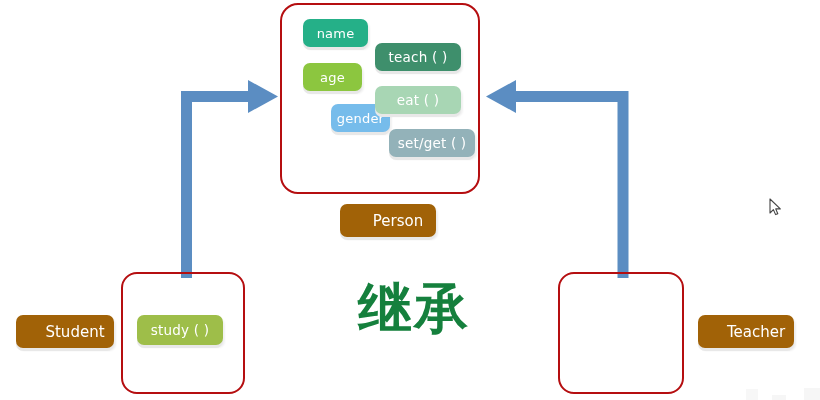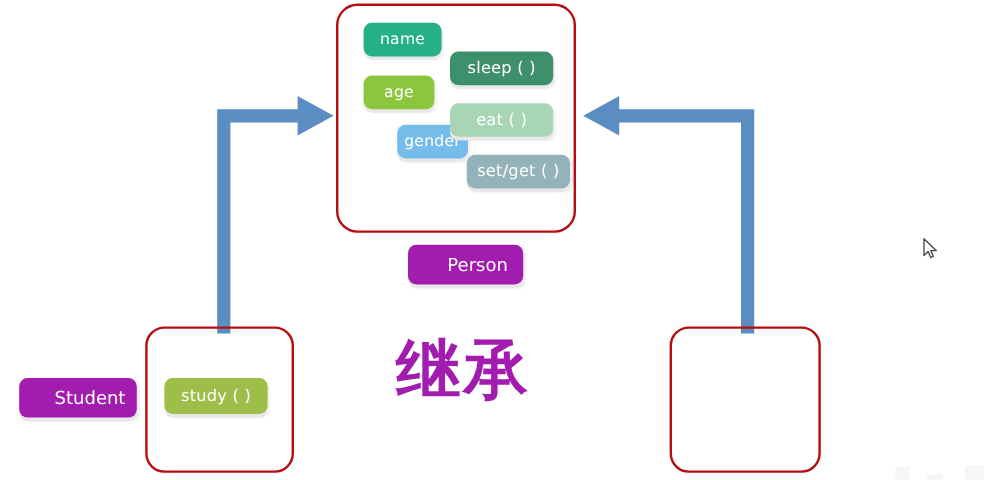--- a/index.html
+++ b/index.html
@@ -58,21 +58,21 @@
   #pill-eat     { left: 375px; top: 86px;  width: 86px;  height: 28px; background: #a8d6b4; }
   #pill-setget  { left: 389px; top: 129px; width: 86px;  height: 28px; background: #93b2b9; }
 
   #pill-study   { left: 137px; top: 315px; width: 86px;  height: 30px; background: #9ebe49; }
   #pill-teach   { left: 583px; top: 315px; width: 88px;  height: 30px; background: #9ebe49; }
 
   
   .name-label {
     position: absolute;
     box-sizing: border-box;
-    background: #a21caf;
+    background: #a16207;
     color: #ffffff;
     border-radius: 7px;
     display: flex;
     align-items: center;
     justify-content: center;
     font-size: 15px;
     box-shadow: 0 3px 0 0 #e8e8e8, 2px 3px 2px 0 rgba(0,0,0,0.07);
     white-space: nowrap;
     padding-left: 20px;
   }
@@ -80,25 +80,25 @@
   #label-student { left: 16px;  top: 315px; width: 98px;  height: 33px; }
   #label-teacher { left: 698px; top: 315px; width: 96px;  height: 33px; }
 
   
   #center-heading {
     position: absolute;
     left: 330px;
     top: 278px;
     width: 140px;
     height: 62px;
-    color: #a21caf;
+    color: #15803d;
     font-size: 54px;
     font-weight: 700;
     line-height: 62px;
-    text-align: left;
+    text-align: right;
     letter-spacing: 2px;
     font-family: "DejaVu Sans", "Liberation Sans", sans-serif;
   }
 
   
   #arrows {
     position: absolute;
     left: 0; top: 0;
     width: 820px; height: 400px;
     pointer-events: none;
@@ -149,31 +149,32 @@
       <polygon points="516,80 486,96.5 516,113" fill="#5b8dc2"></polygon>
     </g>
   </svg>
 
   <div id="person-box" class="class-box"></div>
 
   <div id="pill-name" class="pill">name</div>
   <div id="pill-age" class="pill">age</div>
   <div id="pill-gender" class="pill">gender</div>
 
-  <div id="pill-sleep" class="pill wide">sleep ( )</div>
+  <div id="pill-sleep" class="pill wide">teach ( )</div>
   <div id="pill-eat" class="pill wide">eat ( )</div>
   <div id="pill-setget" class="pill wide">set/get ( )</div>
 
   <div id="label-person" class="name-label">Person</div>
 
   <div id="student-box" class="class-box"></div>
   <div id="pill-study" class="pill wide">study ( )</div>
   <div id="label-student" class="name-label">Student</div>
 
   <div id="teacher-box" class="class-box"></div>
+  <div id="label-teacher" class="name-label">Teacher</div>
 
   <div id="center-heading">继承</div>
 
   <svg id="mouse-cursor" viewBox="0 0 14 20" width="14" height="20">
     <path d="M1,1 L1,15 L4.4,11.6 L6.6,16.6 L8.8,15.7 L6.7,10.9 L11.3,10.9 Z" fill="#ffffff" stroke="#444444" stroke-width="1.1" stroke-linejoin="round"></path>
   </svg>
 
   <div id="corner-artifact">
     <i></i>
       <i></i>

